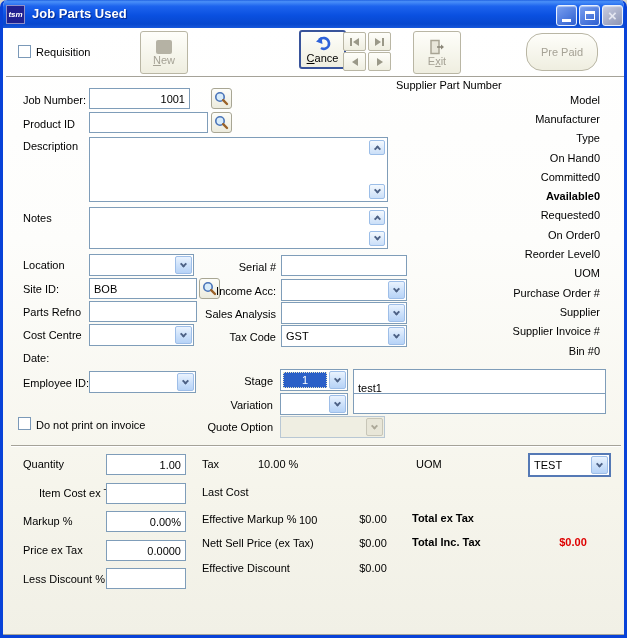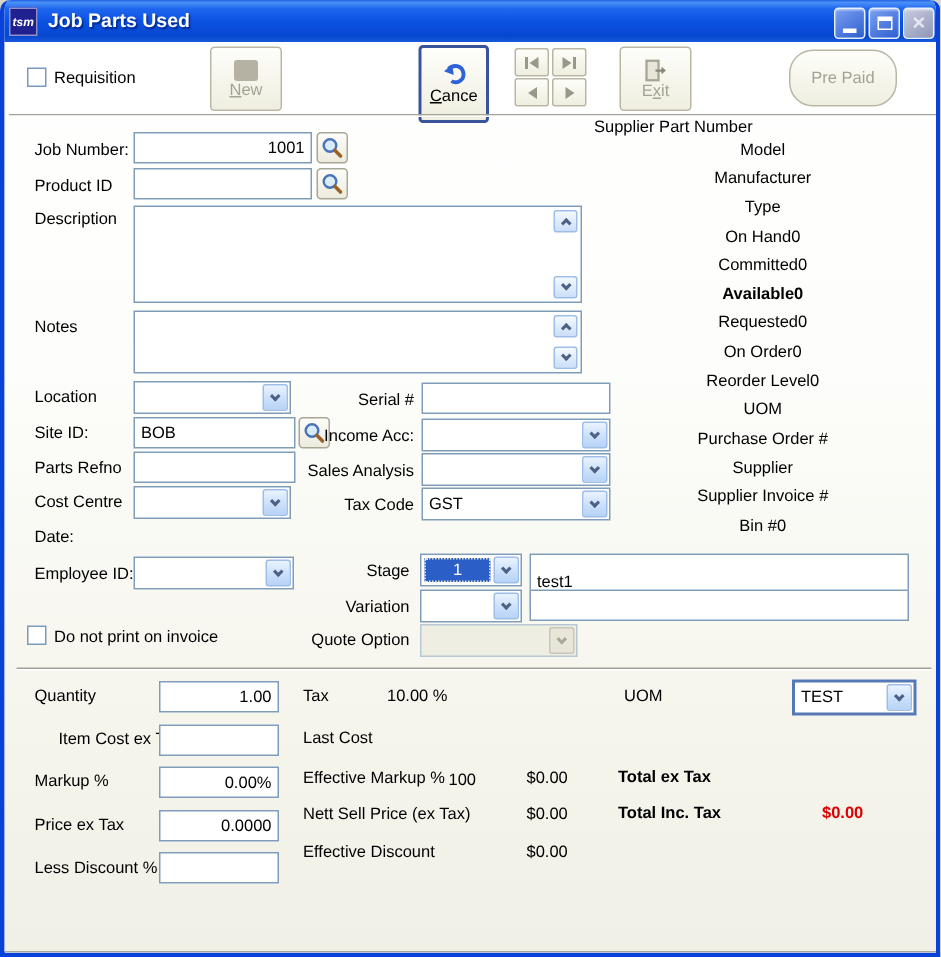--- a/index.html
+++ b/index.html
@@ -69,23 +69,23 @@
   .cmb-a{position:absolute;top:1px;right:1px;bottom:1px;width:17px;border-radius:2px;
     background:linear-gradient(180deg,#EAF3FE 0%,#CBE0FA 55%,#B7D3F7 100%);border:1px solid #9EBEE8;
     display:flex;align-items:center;justify-content:center;}
   .combo.disabled{background:#EFEEE2;border:1px solid #B8C7D4;}
   .combo.disabled .cmb-a{background:#E8E6D8;border:1px solid #C8C6B8;}
   .combo.disabled .chv-d{border-color:#ACA898;}
   .combo.focusblue{border:2px solid #5579B5;}
   .sel-blue{position:absolute;left:2px;top:2px;bottom:2px;right:20px;background:#2B5FC7;
     border:1px dotted #E8E4C8;color:#fff;display:flex;align-items:center;justify-content:center;}
   .chk{position:absolute;width:13px;height:13px;background:#fff;border:1px solid #7B99B8;}
-  .irow{height:19.3px;display:flex;justify-content:center;align-items:center;}
+  .irow{height:19.3px;display:flex;justify-content:flex-end;align-items:center;}
   .irow.bold{font-weight:bold;}
-  .amount{position:absolute;text-align:left;}
+  .amount{position:absolute;text-align:center;}
 </style>
 </head>
 <body>
 
 <div class="window">
 
   <div class="content-bg"></div>
 
   <div class="titlebar">
     <div class="app-icon">
@@ -103,21 +103,21 @@
     </div>
   </div>
 
   <div class="chk" style="left:15px;top:45px;"></div>
   <span class="lbl" style="left:33px;top:46px;">Requisition</span>
 
   <div class="tbtn disabled" style="left:137px;top:31px;width:48px;height:43px;">
     <div class="icon-blank"></div>
     <span class="blabel ufirst">New</span>
   </div>
-  <div class="tbtn primary" style="left:276px;top:30px;width:47px;height:52px;justify-content:center;">
+  <div class="tbtn primary" style="left:296px;top:30px;width:47px;height:39px;justify-content:center;">
     <svg width="18" height="16" viewBox="0 0 18 16">
       <path d="M5 4 C8 1, 14 1, 15 7 C15.5 12, 10 14, 7 12" fill="none" stroke="#2E62D9" stroke-width="2.6"></path>
       <path d="M7.5 1 L2 5.5 L8.5 8 Z" fill="#2E62D9"></path>
     </svg>
     <span class="blabel ufirst">Cance</span>
   </div>
 
   <div class="navbtn" style="left:340px;top:32px;">
     <div class="navbar"></div>
       <div class="tri-l"></div>
@@ -141,21 +141,21 @@
     </svg>
     <span class="blabel"><span>E</span><span style="text-decoration:underline;">x</span><span>it</span></span>
   </div>
   <div class="tbtn disabled" style="left:523px;top:33px;width:72px;height:38px;border-radius:16px;">
     <span class="blabel">Pre Paid</span>
   </div>
 
   <div class="sep" style="left:3px;top:76px;width:618px;"></div>
 
   <span class="lbl" style="left:20px;top:94px;">Job Number:</span>
-  <input class="fld num" style="left: 86px; top: 88px; width: 119px; height: 21px;" value="1001">
+  <input class="fld num" style="left: 86px; top: 88px; width: 101px; height: 21px;" value="1001">
   <div class="mag-btn" style="left:208px;top:88px;">
     <svg width="15" height="15" viewBox="0 0 15 15">
       <circle cx="6" cy="6" r="4.2" fill="#D8ECFA" stroke="#4A74B8" stroke-width="1.6"></circle>
       <line x1="9.2" y1="9.2" x2="13" y2="13" stroke="#9A6228" stroke-width="2.4" stroke-linecap="round"></line>
     </svg>
   </div>
 
   <span class="lbl" style="left:20px;top:118px;">Product ID</span>
   <input class="fld" style="left: 86px; top: 112px; width: 119px; height: 21px;" value="">
   <div class="mag-btn" style="left:208px;top:112px;">

